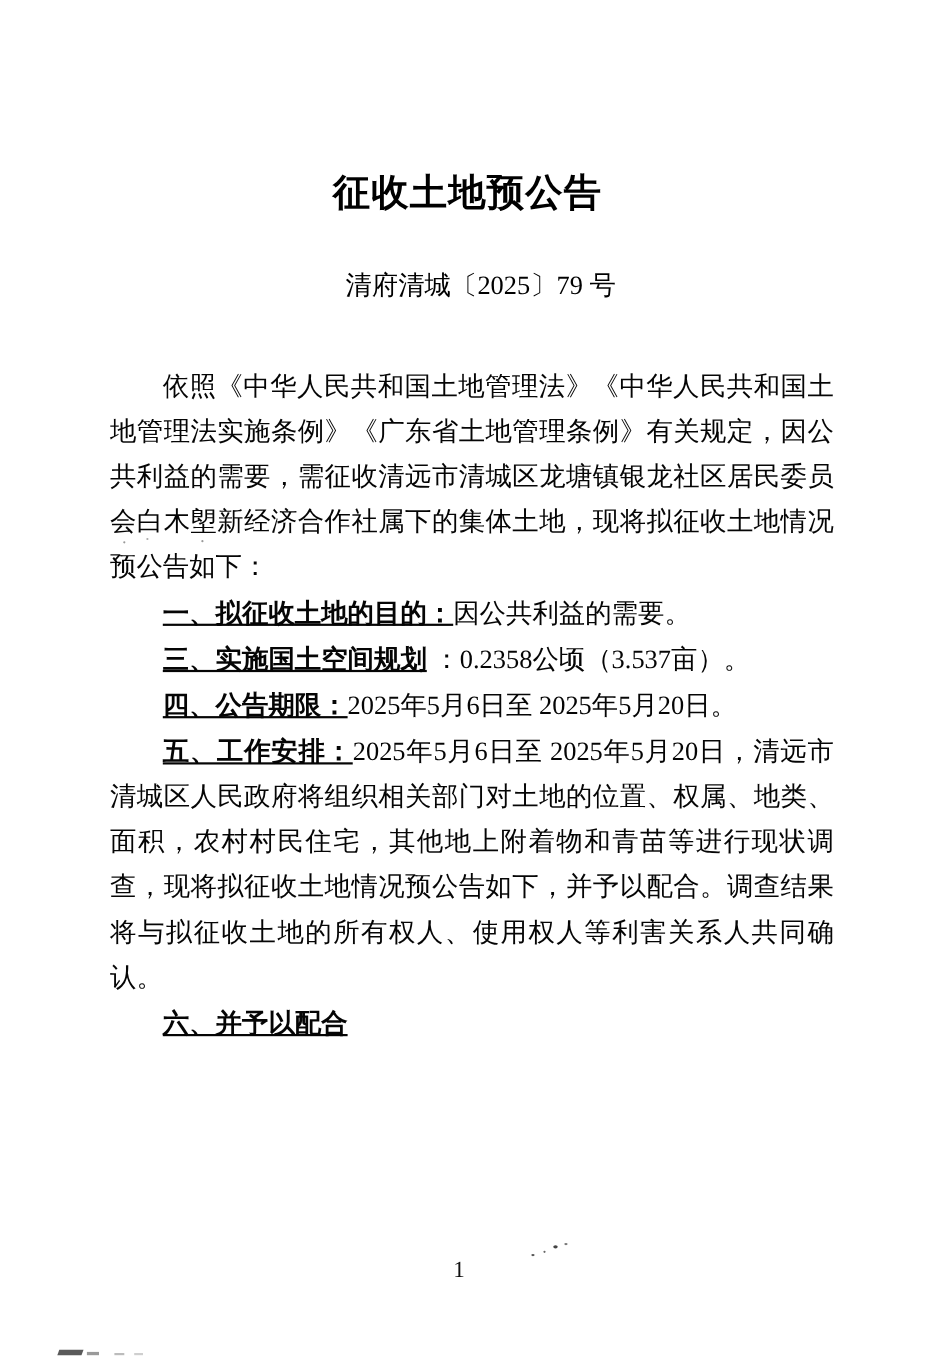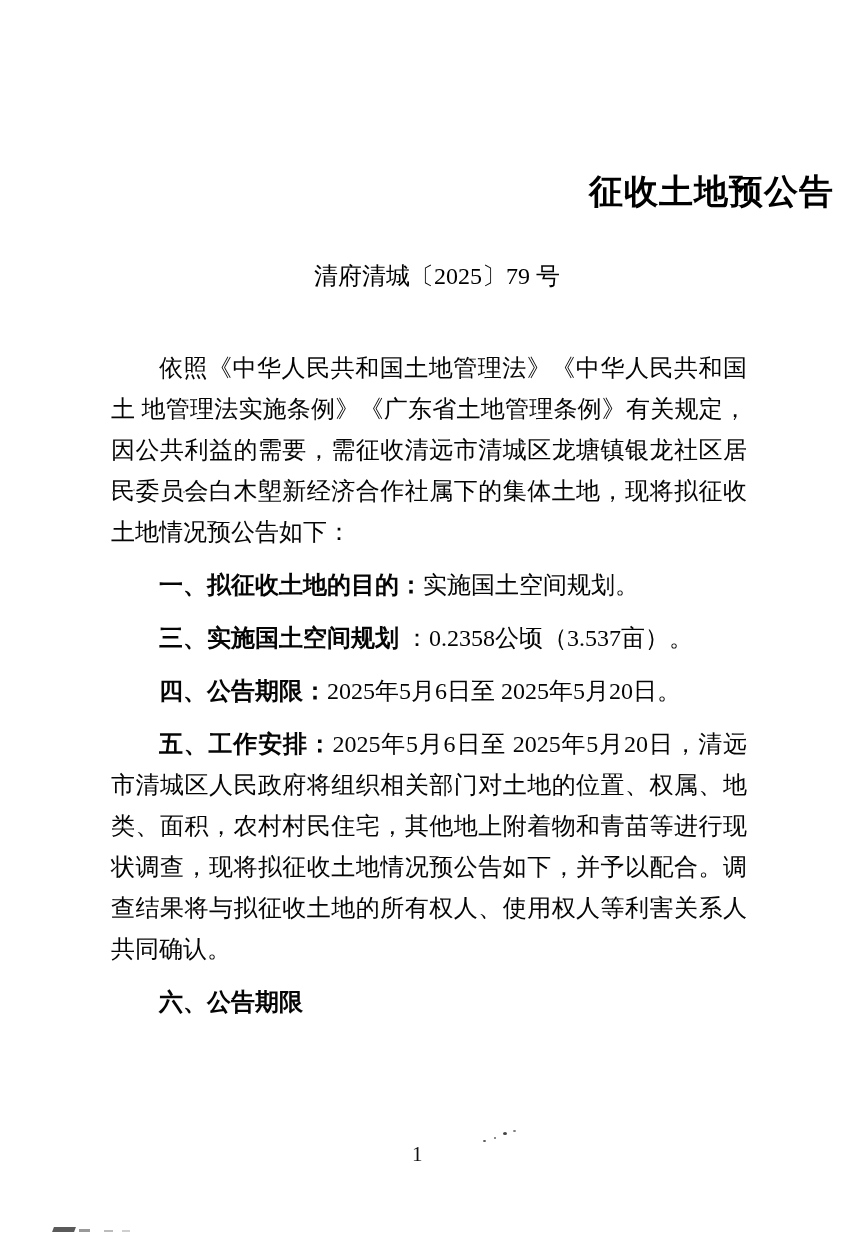--- a/index.html
+++ b/index.html
@@ -9,23 +9,23 @@
   }
   .page {
     position: relative;
     width: 850px;
     height: 1234px;
     background: #ffffff;
     overflow: hidden;
     color: #050505;
   }
   .doc-title {
-    margin: 16px;
+    margin: 0;
     padding-top: 156px;
-    text-align: right;
+    text-align: center;
     font-family: "Liberation Serif", serif;
     font-size: 34px;
     font-weight: 700;
     letter-spacing: 1px;
     line-height: 40px;
     color: #000000;
   }
   .doc-number {
     margin-top: 50px;
     text-align: center;
@@ -39,27 +39,28 @@
     margin-top: 57px;
     margin-left: 100px;
     width: 658px;
     font-family: "Liberation Serif", serif;
     font-size: 24px;
     line-height: 41px;
     text-align: justify;
     color: #050505;
   }
   .doc-body p {
-    margin: 11px;
+    margin: 0;
     text-indent: 2em;
   }
   .para-lead {
     font-family: "Liberation Sans", sans-serif;
     font-weight: 700;
     font-style: normal;
+    text-decoration: underline;
   }
   .page-number {
     position: absolute;
     left: 412px;
     top: 1142px;
     font-family: "Liberation Serif", serif;
     font-size: 21px;
     color: #111111;
   }
   
@@ -90,30 +91,30 @@
 
 <div class="page">
 
   <h1 class="doc-title">征收土地预公告</h1>
 
   <div class="doc-number">清府清城〔2025〕79 号</div>
 
   <div class="doc-body">
     <p><b class="para-lead"></b><span class="para-text">依照《中华人民共和国土地管理法》《中华人民共和国土 地管理法实施条例》《广东省土地管理条例》有关规定，因公共利益的需要，需征收清远市清城区龙塘镇银龙社区居民委员会白木塱新经济合作社属下的集体土地，现将拟征收土地情况预公告如下：</span></p>
 
-    <p><b class="para-lead">一、拟征收土地的目的：</b><span class="para-text">实施国土空间规划。</span></p>
+    <p><b class="para-lead">一、拟征收土地的目的：</b><span class="para-text">因公共利益的需要。</span></p>
 
 
     <p><b class="para-lead">三、实施国土空间规划</b><span class="para-text"> ：0.2358公顷（3.537亩）。</span></p>
 
     <p><b class="para-lead">四、公告期限：</b><span class="para-text">2025年5月6日至 2025年5月20日。</span></p>
 
     <p><b class="para-lead">五、工作安排：</b><span class="para-text">2025年5月6日至 2025年5月20日，清远市清城区人民政府将组织相关部门对土地的位置、权属、地类、面积，农村村民住宅，其他地上附着物和青苗等进行现状调查，现将拟征收土地情况预公告如下，并予以配合。调查结果将与拟征收土地的所有权人、使用权人等利害关系人共同确认。</span></p>
 
-    <p><b class="para-lead">六、公告期限</b><span class="para-text"></span></p>
+    <p><b class="para-lead">六、并予以配合</b><span class="para-text"></span></p>
 
   </div>
 
   <div class="page-number">1</div>
 
   <span class="speck sp1"></span>
   <span class="speck sp2"></span>
   <span class="speck sp3"></span>
   <span class="speck sp4"></span>
   <span class="speck sp5"></span>

